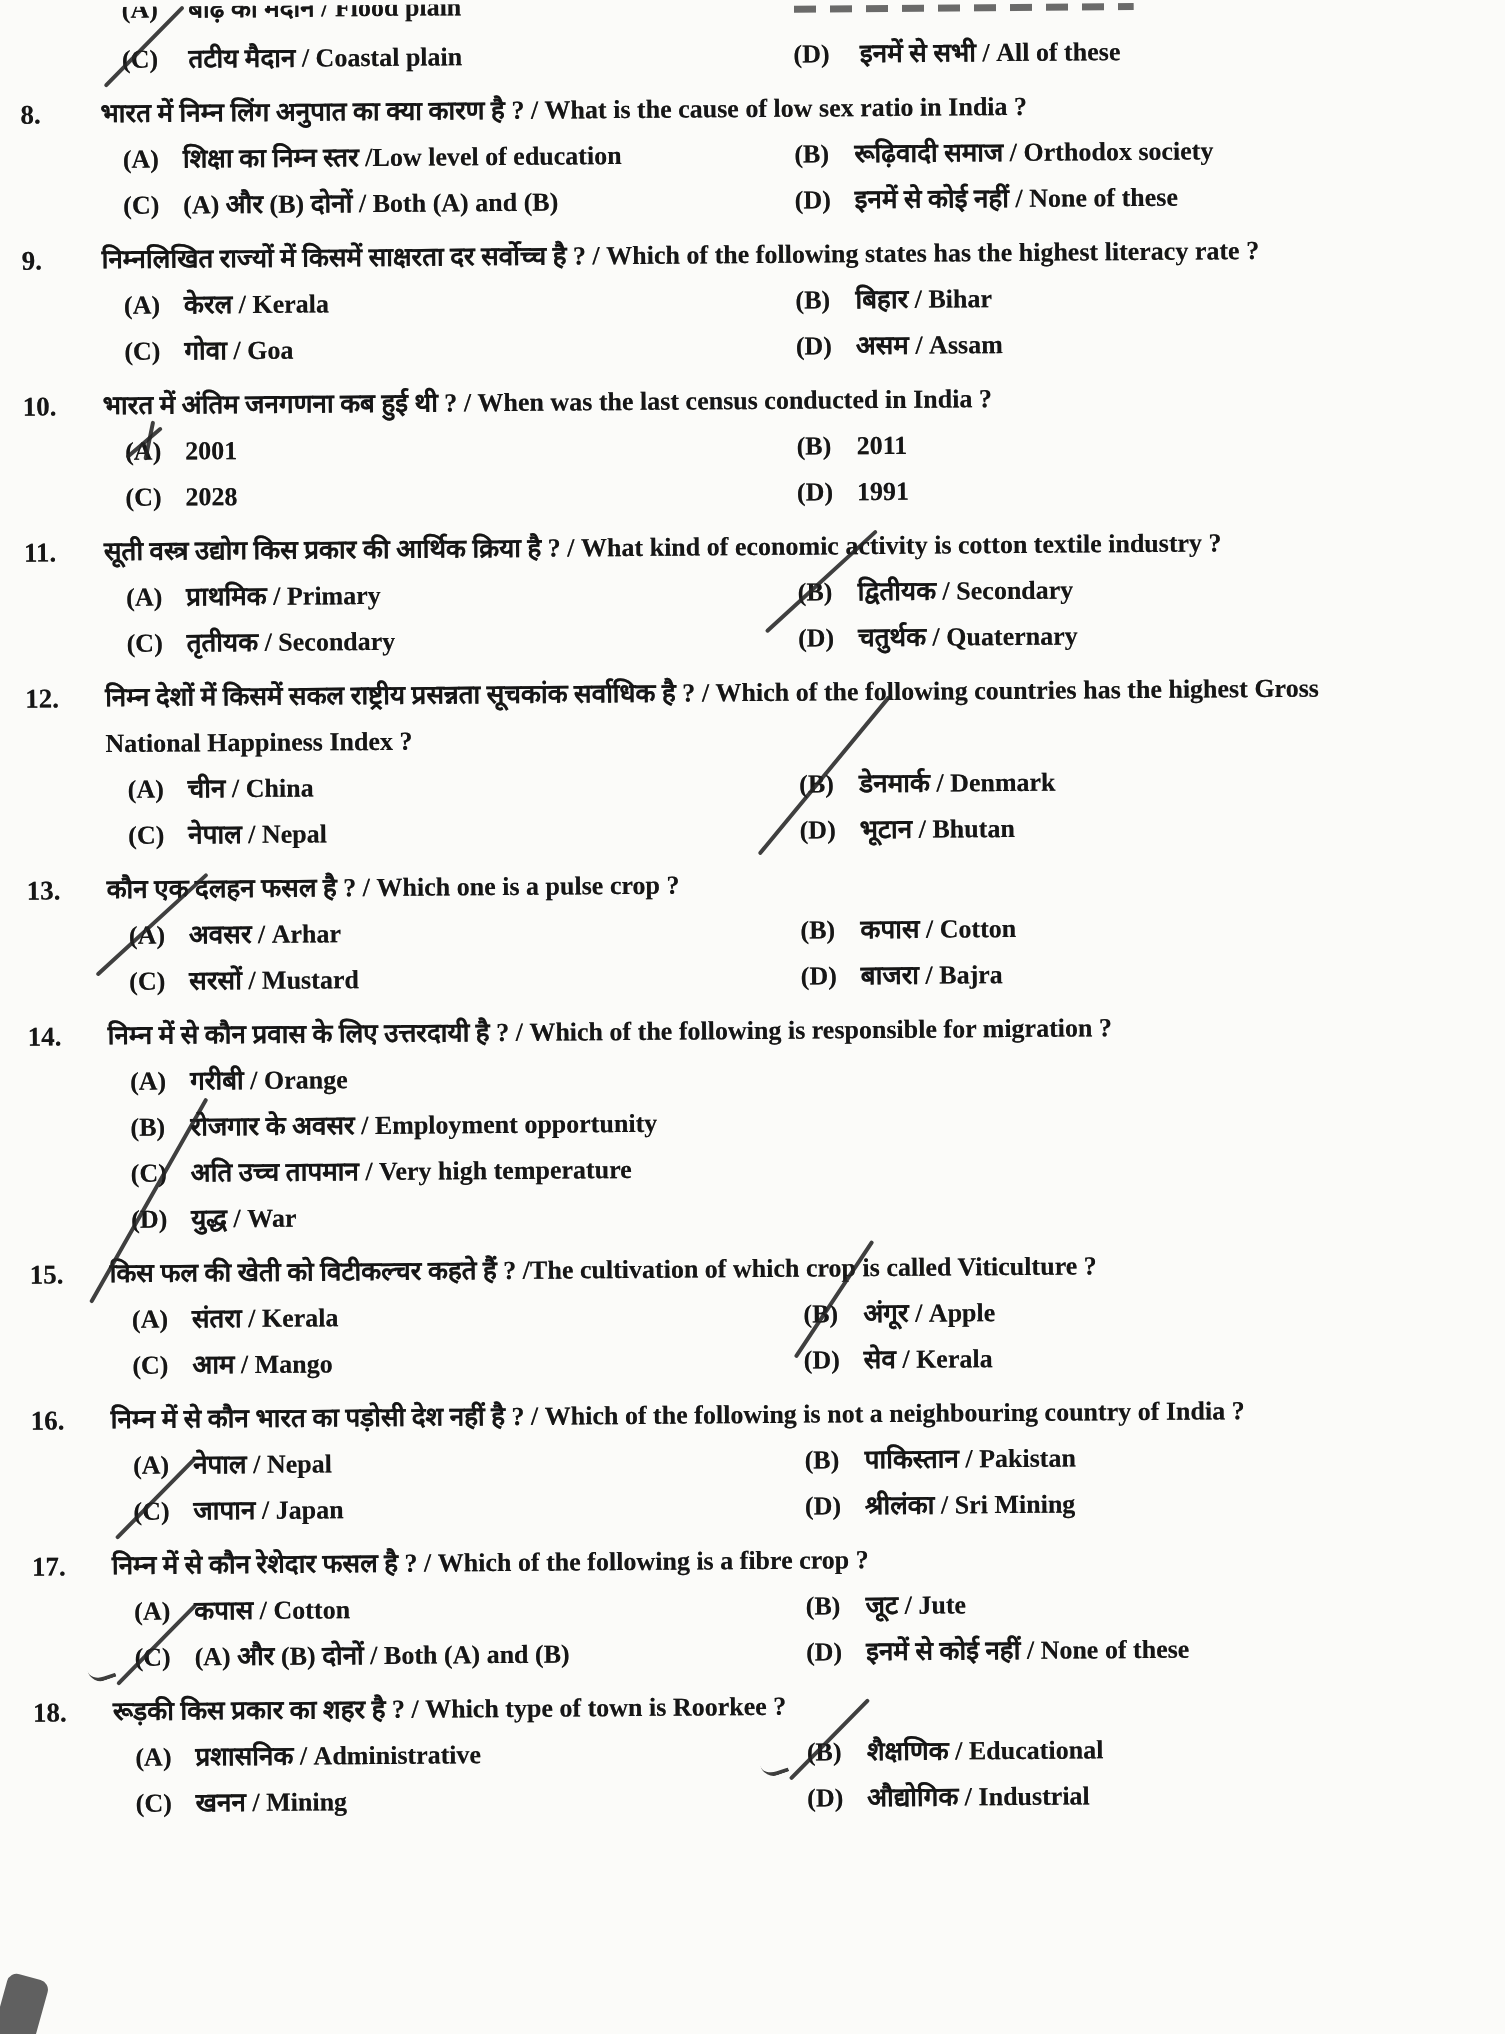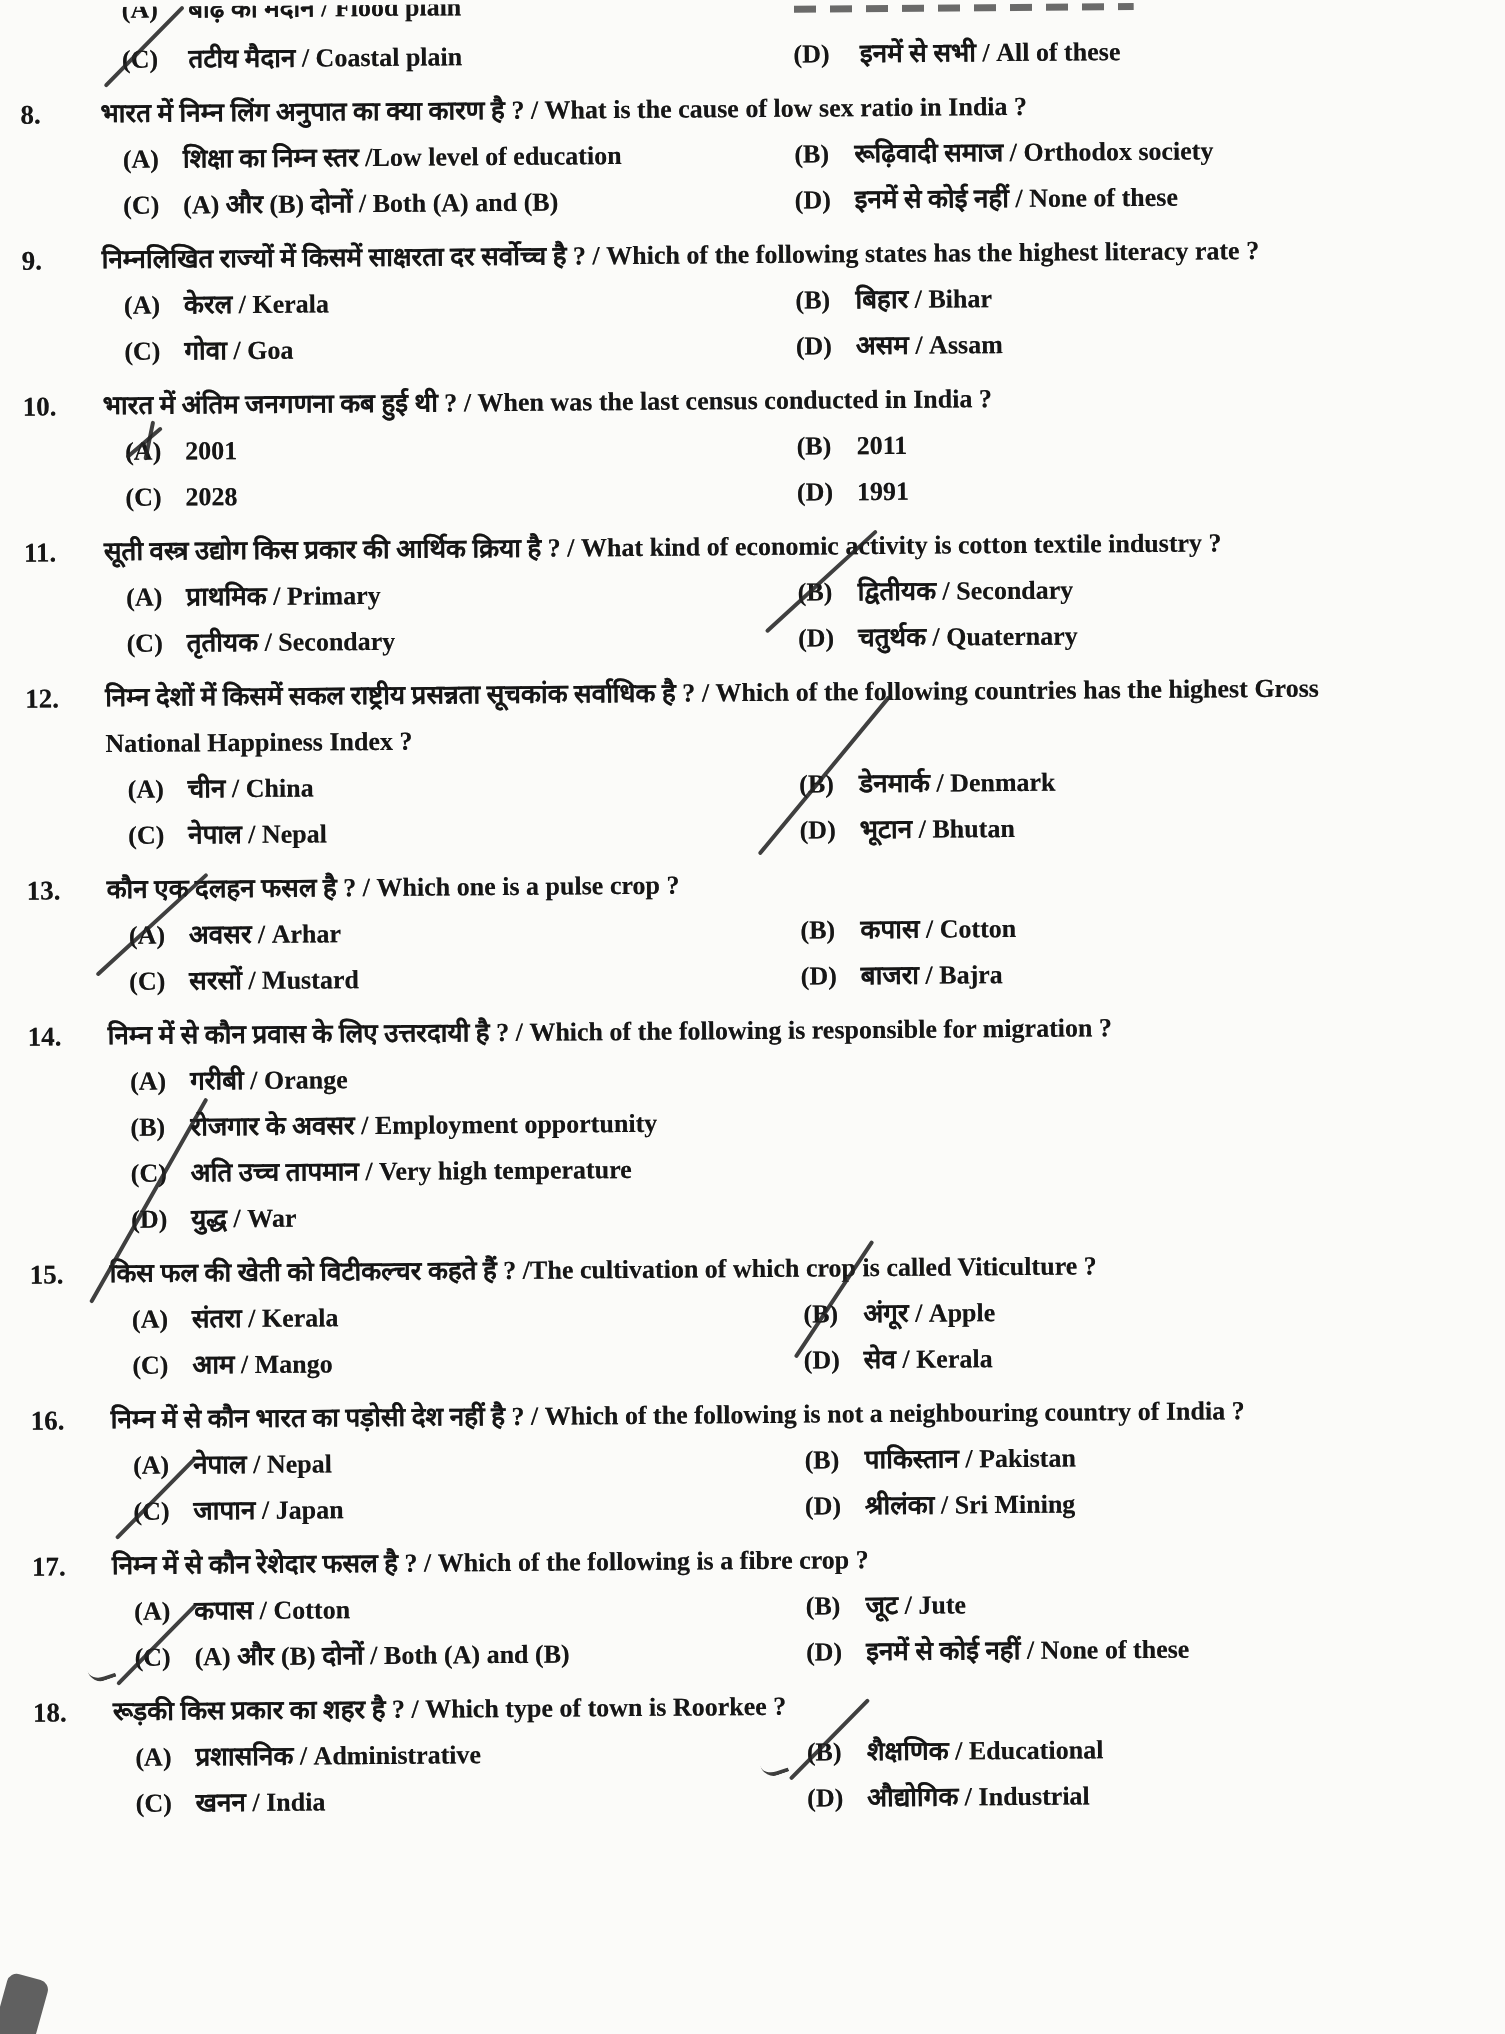--- a/index.html
+++ b/index.html
@@ -247,20 +247,20 @@
   <div class="q">
     <div class="qn">18.</div>
     <div class="qb">
       <div class="qh">
         <span class="hi">रूड़की किस प्रकार का शहर है ?</span>
         <span class="en">/ Which type of town is Roorkee ?</span>
       </div>
       <div class="opts">
         <div class="opt"><span class="ol">(A)</span><span class="hi">प्रशासनिक</span> <span class="en">/ Administrative</span></div>
         <div class="opt"><i class="pen s"></i><i class="pen t"></i><span class="ol">(B)</span><span class="hi">शैक्षणिक</span> <span class="en">/ Educational</span></div>
-        <div class="opt"><span class="ol">(C)</span><span class="hi">खनन</span> <span class="en">/ India</span></div>
+        <div class="opt"><span class="ol">(C)</span><span class="hi">खनन</span> <span class="en">/ Mining</span></div>
         <div class="opt"><span class="ol">(D)</span><span class="hi">औद्योगिक</span> <span class="en">/ Industrial</span></div>
       </div>
     </div>
   </div>
 
   <div class="smudge"></div>
 </div>
 
 </body></html>

